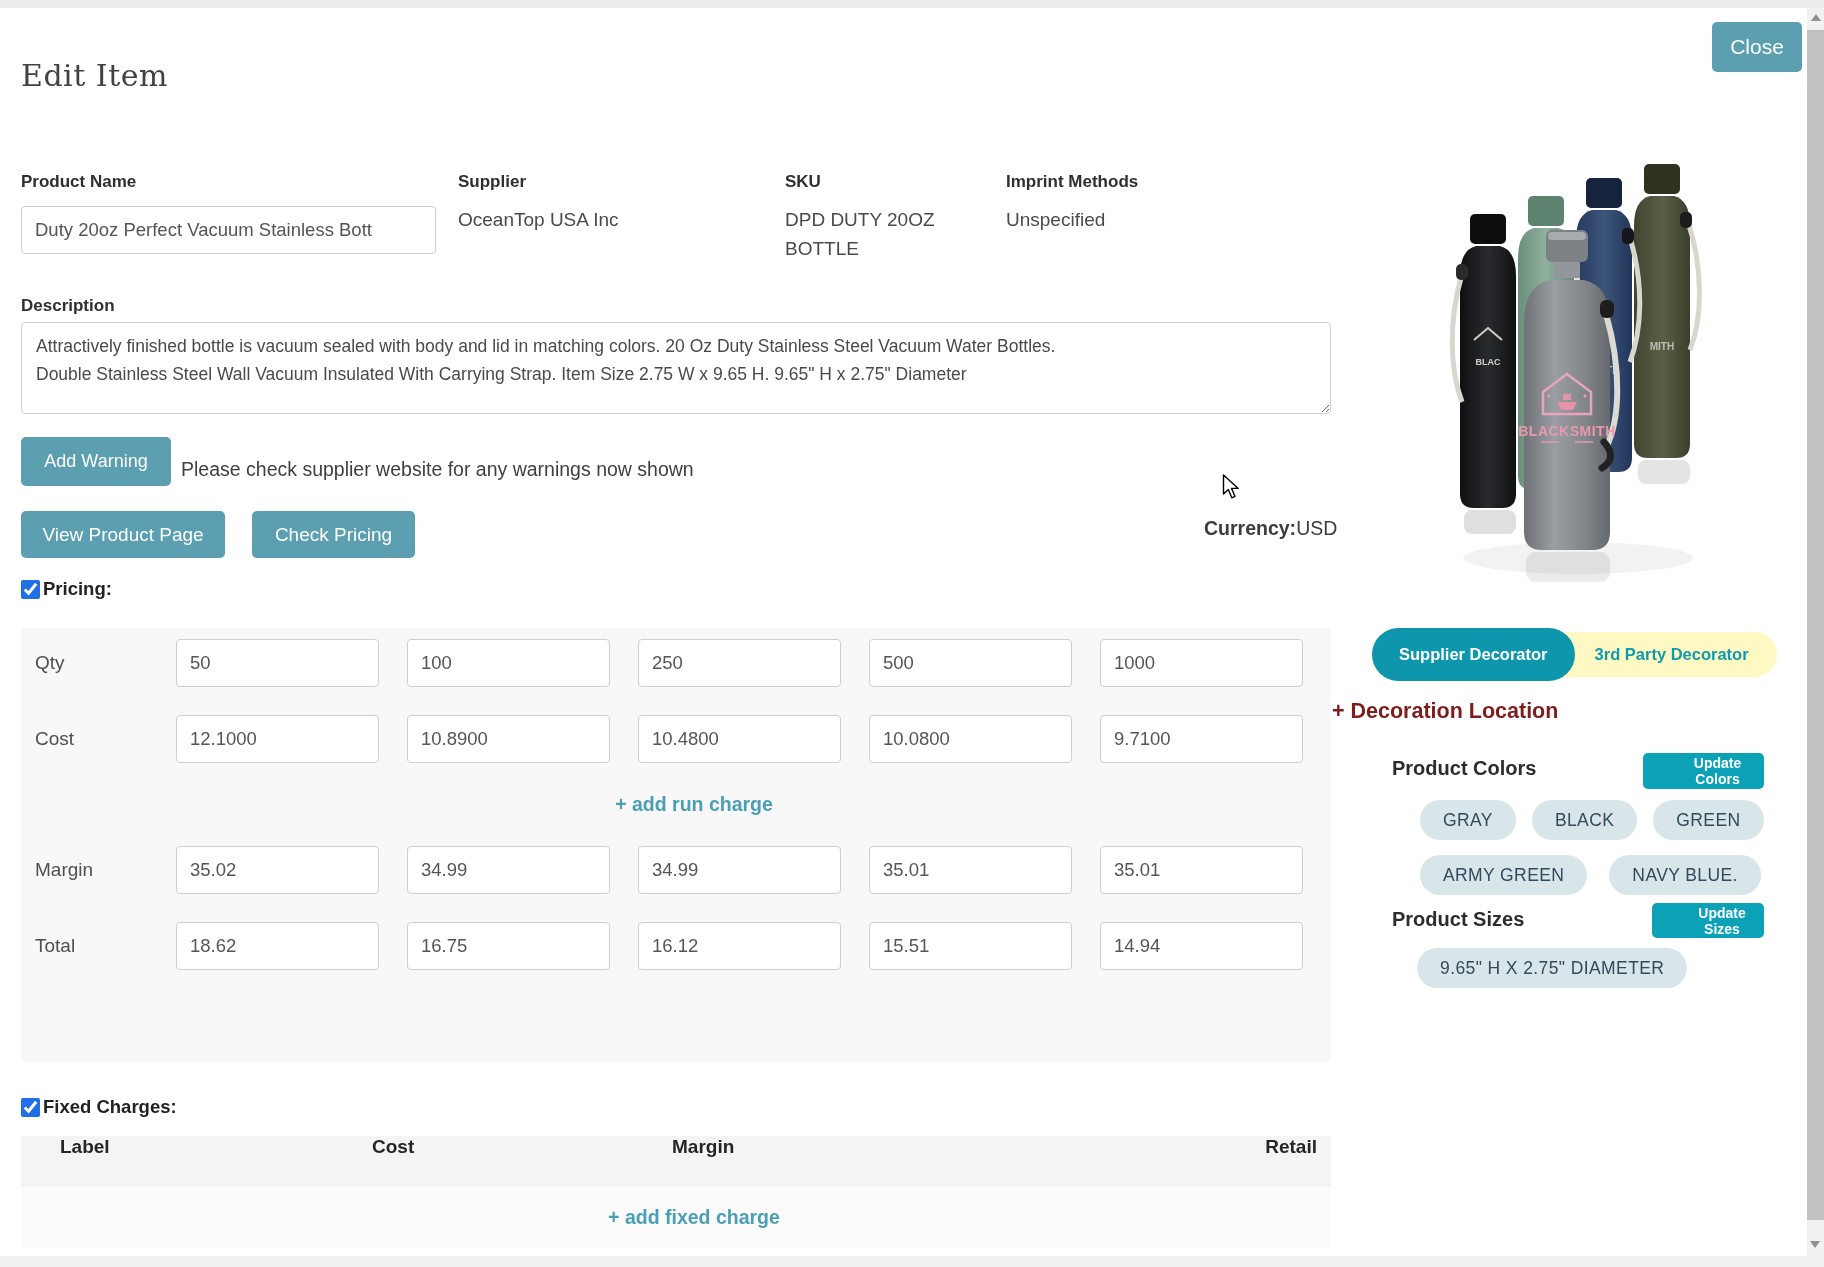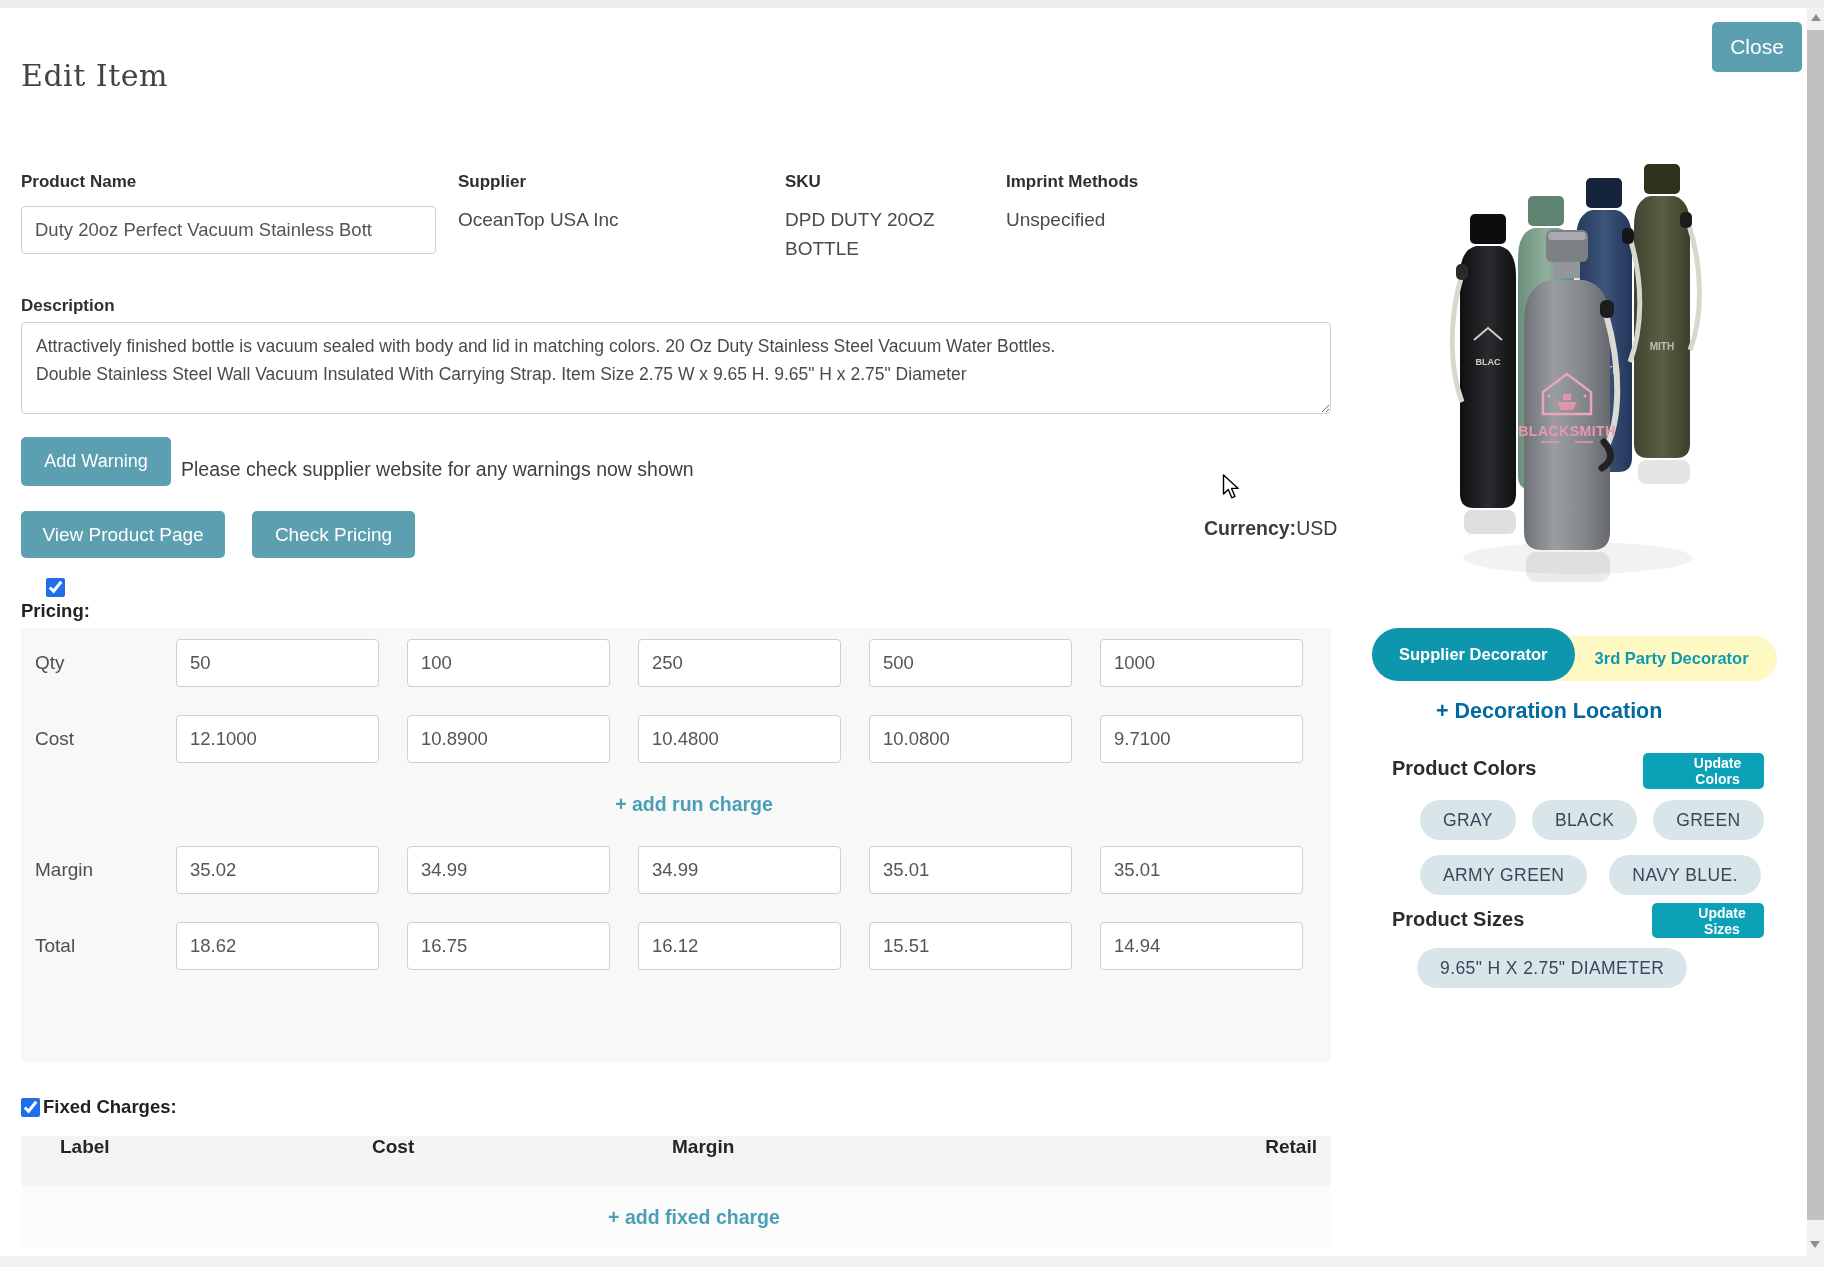--- a/index.html
+++ b/index.html
@@ -51,21 +51,21 @@
   #add-warning-btn { left:21px; top:437px; width:150px; height:49px; font-size:18px; }
   #warning-text { left:181px; top:458px; font-size:19.5px; color:#3f3f3f; }
   #view-product-btn { left:21px; top:511px; width:204px; height:47px; }
   #check-pricing-btn { left:252px; top:511px; width:163px; height:47px; }
   #currency-line { left:1204px; top:517px; font-size:19.5px; color:#3c3c3c; }
   #currency-line b { font-weight:700; }
   #cursor-icon { left:1222px; top:474px; }
 
   
   .section-head { display:flex; align-items:center; gap:3px; }
-  #pricing-head { left:21px; top:578px;flex-direction:column; }
+  #pricing-head { left:21px; top:578px; }
   #fixed-head   { left:21px; top:1096px; }
   .section-head .t { font-size:18.5px; font-weight:700; color:#222; }
 
   
   #pricing-table { left:21px; top:628px; width:1310px; height:434px; background:#f8f8f8;
     border-radius:3px; padding-top:11px; }
   .p-row { display:flex; }
   .p-label { width:169px; padding-left:14px; font-size:19px; color:#4f4f4f;
     display:flex; align-items:center; }
   .p-cell { width:203px; margin-right:28px; display:flex; align-items:center; }
@@ -82,28 +82,28 @@
   #fixed-table { left:21px; top:1136px; width:1310px; }
   #fixed-table .head { display:flex; align-items:flex-start; height:50px; background:#f4f4f4;
     padding:0 14px 0 39px; font-size:19px; font-weight:700; color:#252525; }
   #fixed-table .head .c1 { width:312px; } #fixed-table .head .c2 { width:300px; }
   #fixed-table .head .c3 { flex:1; } #fixed-table .head .c4 { text-align:right; }
   #fixed-table .bodyrow { height:62px; background:#fbfbfb; display:flex;
     align-items:center; justify-content:center; padding-left:36px; }
 
   
   #bottle-image { left:1448px; top:160px; }
-  #decorator-tabs { left:1372px; top:628px; display:flex; align-items:flex-end; }
+  #decorator-tabs { left:1372px; top:628px; display:flex; align-items:center; }
   .tab-active { background:#0e96ac; color:#fff; height:53px; border-radius:27px;
     padding:0 27px; display:flex; align-items:center; font-size:16.5px; font-weight:700;
     position:relative; z-index:2; cursor:pointer; }
   .tab-inactive { background:#fef9c3; color:#0f9ab0; height:45px;
     border-radius:0 23px 23px 0; padding:0 28px 0 46px; margin-left:-26px;
     display:flex; align-items:center; font-size:16.5px; font-weight:700; z-index:1; cursor:pointer; }
-  #decoration-link { left:1436px; top:699px; font-size:21.5px; font-weight:600; color:#0369a1; cursor:pointer; }
+  #decoration-link { left:1332px; top:699px; font-size:21.5px; font-weight:600; color:#7f1d1d; cursor:pointer; }
 
   .side-title { font-size:20px; font-weight:700; color:#2c2c2c; }
   #colors-title { left:1392px; top:757px; }
   #update-colors-btn { left:1643px; top:753px; width:121px; height:36px; }
   #color-chips-1 { left:1420px; top:800px; display:flex; gap:16px; }
   #color-chips-2 { left:1420px; top:855px; display:flex; gap:22px; }
   #sizes-title { left:1392px; top:908px; }
   #update-sizes-btn { left:1652px; top:903px; width:112px; height:35px; }
   #size-chips { left:1417px; top:948px; display:flex; }
   .chip { background:#d9e6e9; color:#35495e; border-radius:20px; height:40px;

